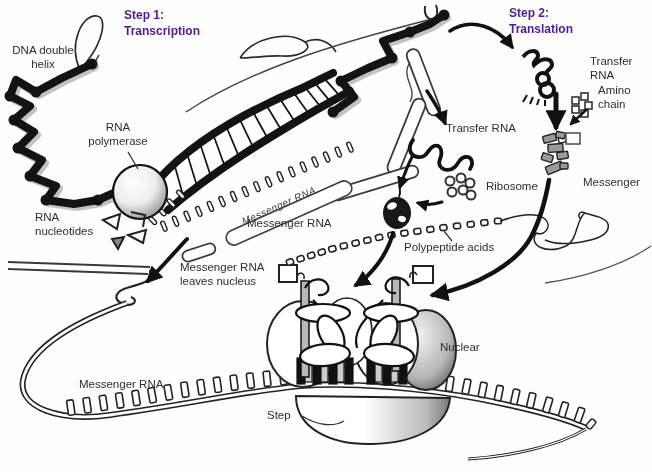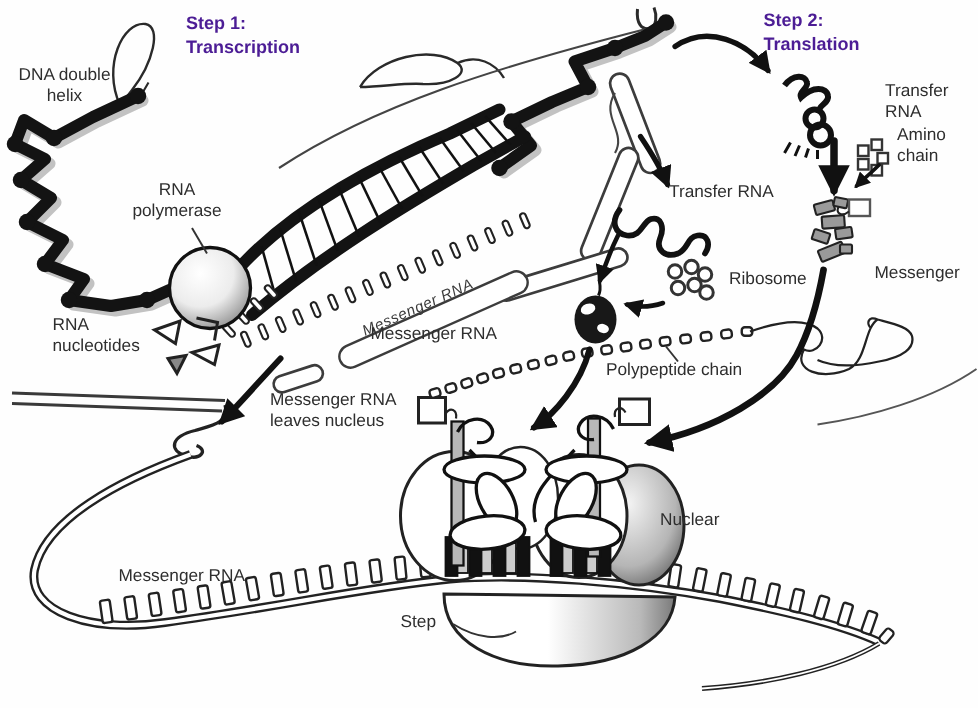--- a/index.html
+++ b/index.html
@@ -325,16 +325,16 @@
 leaves nucleus</div>
 <div class="lbl" style="left:79px;top:378px">Messenger RNA</div>
 <div class="lbl" style="left:267px;top:409px">Step</div>
 <div class="lbl" style="left:590px;top:55px">Transfer
 RNA</div>
 <div class="lbl" style="left:598px;top:84px">Amino
 chain</div>
 <div class="lbl" style="left:446px;top:122px">Transfer RNA</div>
 <div class="lbl" style="left:486px;top:180px">Ribosome</div>
 <div class="lbl" style="left:583px;top:176px">Messenger</div>
-<div class="lbl" style="left:404px;top:241px">Polypeptide chain</div>
+<div class="lbl" style="left:404px;top:241px">Polypeptide acids</div>
 <div class="lbl" style="left:440px;top:341px">Nuclear</div>
 
 </div>
 
 </body></html>

